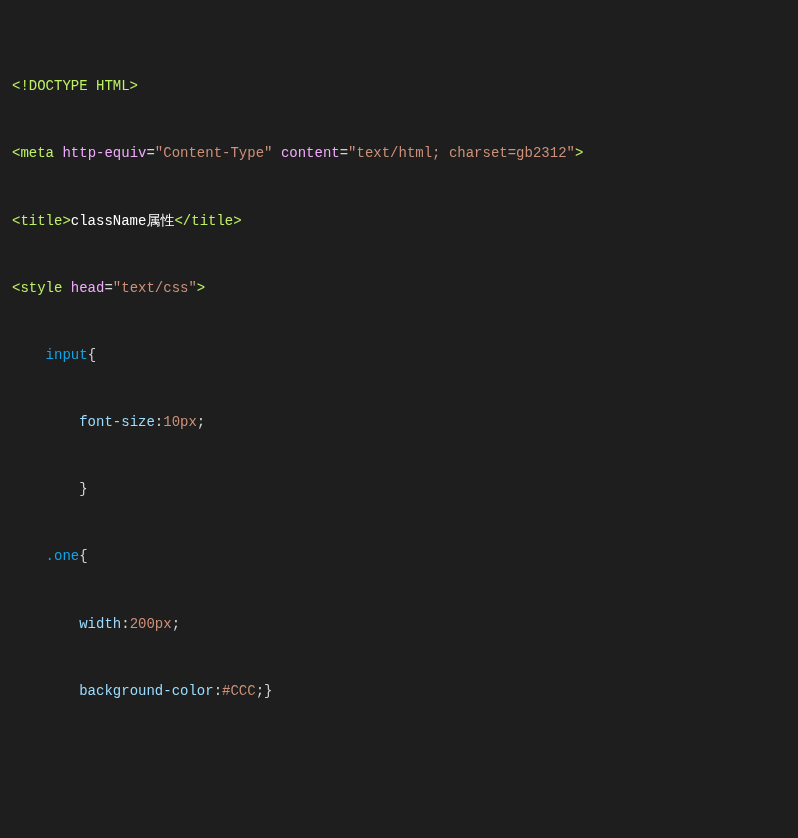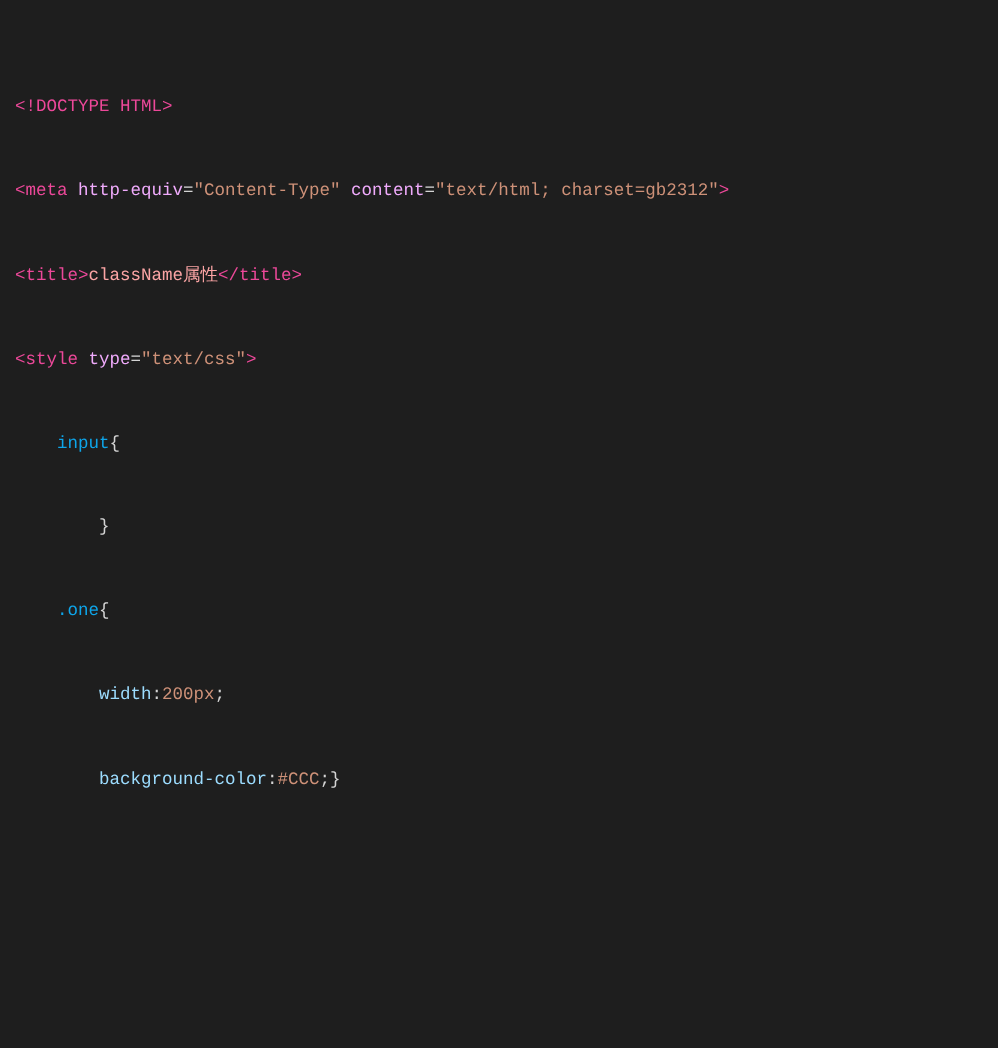--- a/index.html
+++ b/index.html
@@ -21,39 +21,40 @@
       line-height: 1.6;
       white-space: pre;
     }
 
     .line {
       display: block;
       min-height: 1.6em;
     }
 
     
-    .c-tag        { color: #ec4899; text-align: center; }   
+    .c-tag        { color: #bef264; text-align: center; }   
     .c-attr-name  { color: #f0abfc; }   
     .c-attr-val   { color: #ce9178; }   
-    .c-text       { color: #fca5a5; }   
+    .c-text       { color: #ffffff; }   
     .c-prop       { color: #9cdcfe; }   
     .c-css-val    { color: #ce9178; }   
     .c-punc       { color: #d4d4d4; }   
     .c-pink       { color: #0ea5e9; }
   </style>
 </head>
 <body>
 
 <div class="code-container">
 
   <span class="line"><span class="c-tag">&lt;!DOCTYPE HTML&gt;</span></span>
   <span class="line"><span class="c-tag">&lt;meta </span><span class="c-attr-name">http-equiv</span><span class="c-punc">=</span><span class="c-attr-val">"Content-Type"</span><span class="c-tag"> </span><span class="c-attr-name">content</span><span class="c-punc">=</span><span class="c-attr-val">"text/html; charset=gb2312"</span><span class="c-tag">&gt;</span></span>
   <span class="line"><span class="c-tag">&lt;title&gt;</span><span class="c-text">className属性</span><span class="c-tag">&lt;/title&gt;</span></span>
-  <span class="line"><span class="c-tag">&lt;style </span><span class="c-attr-name">type</span><span class="c-punc">=</span><span class="c-attr-val">"text/css"</span><span class="c-tag">&gt;</span></span>
+  <span class="line"><span class="c-tag">&lt;style </span><span class="c-attr-name">head</span><span class="c-punc">=</span><span class="c-attr-val">"text/css"</span><span class="c-tag">&gt;</span></span>
   <span class="line">    <span class="c-pink">input</span><span class="c-punc">{</span></span>
+  <span class="line">        <span class="c-prop">font-size</span><span class="c-punc">:</span><span class="c-css-val">10px</span><span class="c-punc">;</span></span>
   <span class="line">        <span class="c-punc">}</span></span>
   <span class="line">    <span class="c-pink">.one</span><span class="c-punc">{</span></span>
   <span class="line">        <span class="c-prop">width</span><span class="c-punc">:</span><span class="c-css-val">200px</span><span class="c-punc">;</span></span>
   <span class="line">        <span class="c-prop">background-color</span><span class="c-punc">:</span><span class="c-css-val">#CCC</span><span class="c-punc">;}</span></span>
   
   
   
   
   
   

